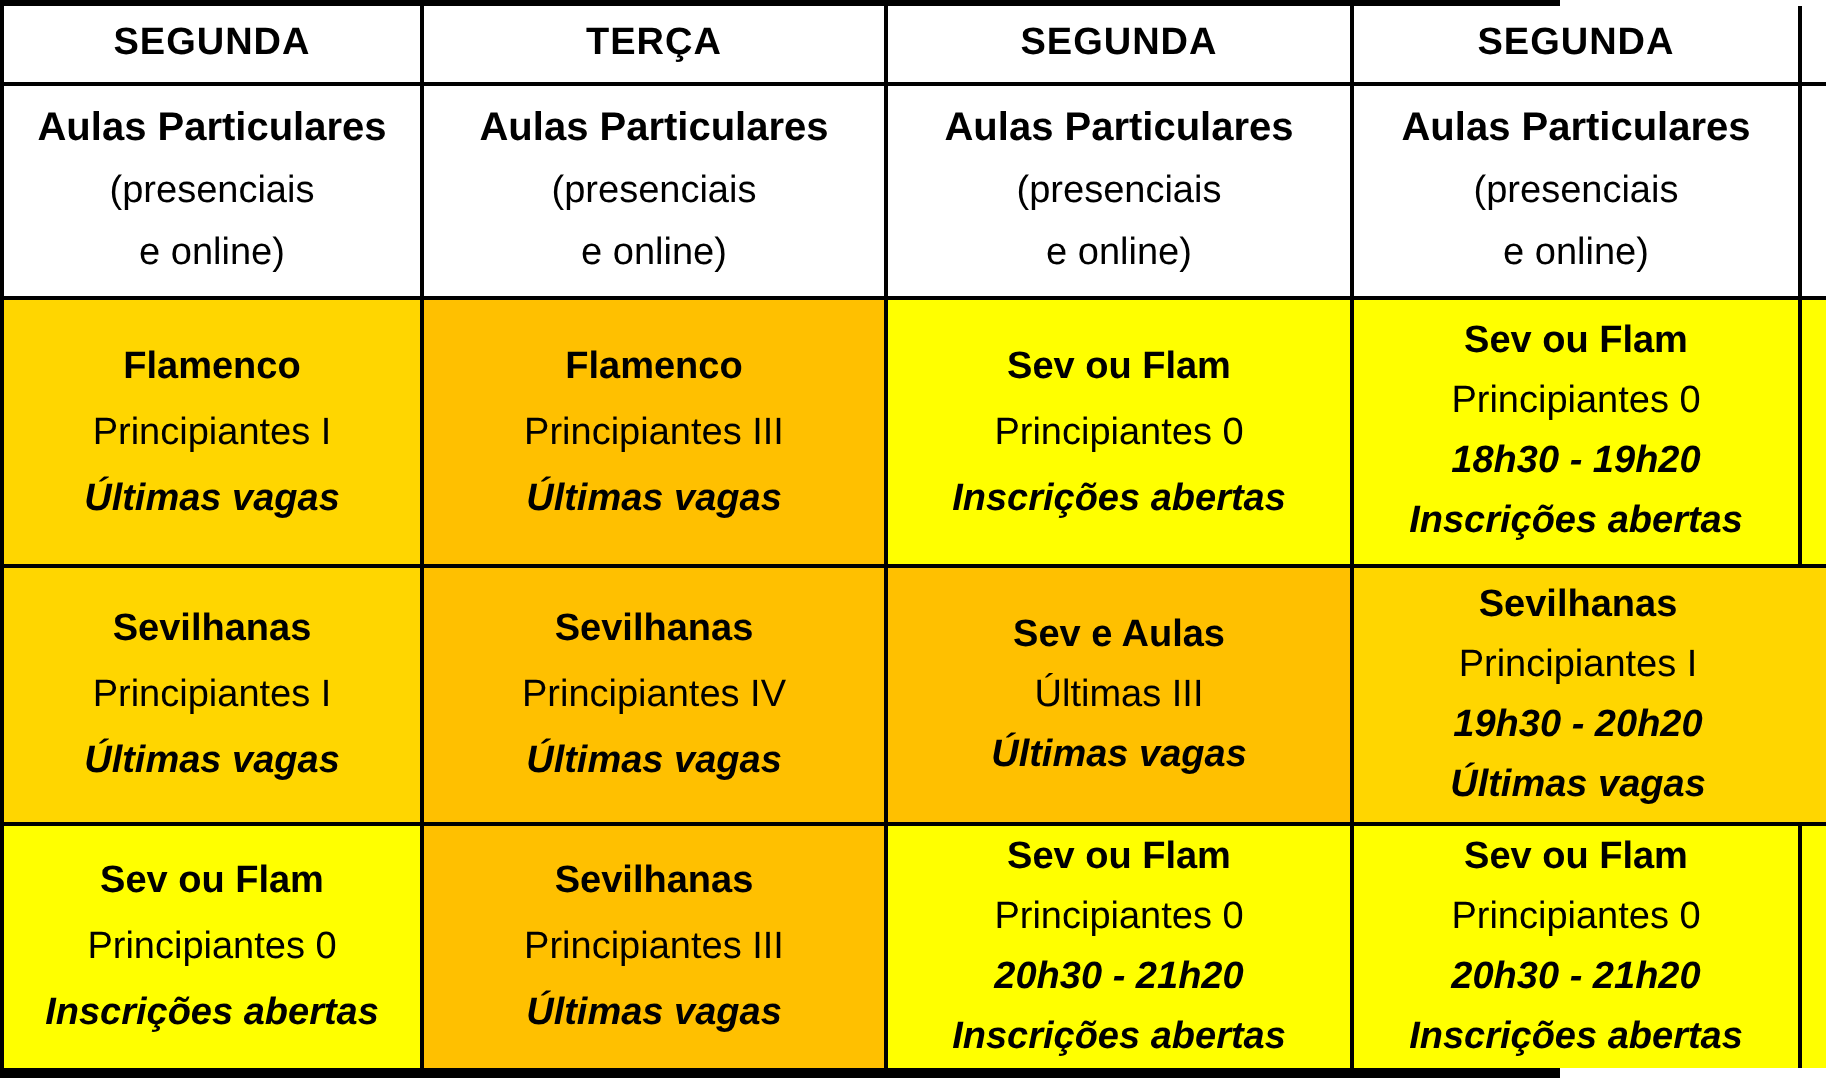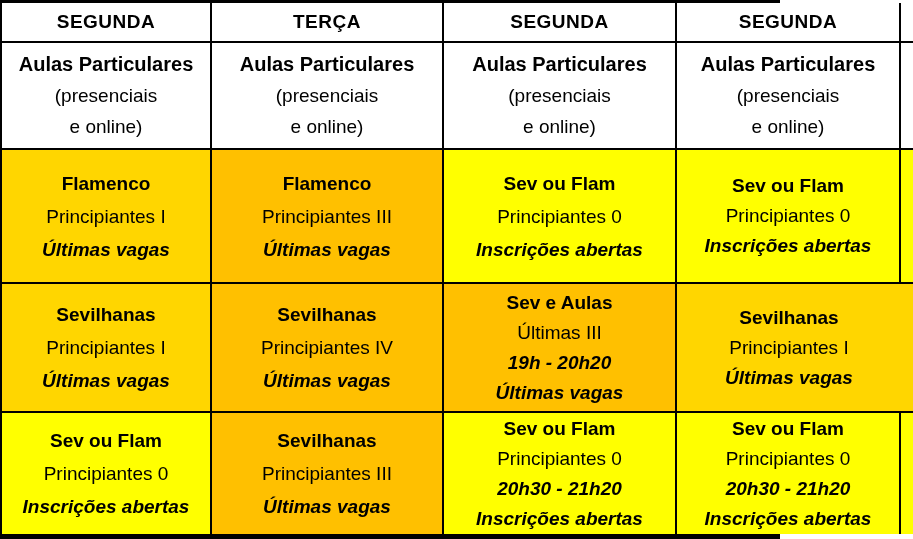--- a/index.html
+++ b/index.html
@@ -88,43 +88,44 @@
     <div class="s">Últimas vagas</div>
   </div>
   <div class="cell bg-yellow cls">
     <div class="t">Sev ou Flam</div>
     <div class="l">Principiantes 0</div>
     <div class="s">Inscrições abertas</div>
   </div>
   <div class="cell bg-yellow cls lines-4">
     <div class="t">Sev ou Flam</div>
     <div class="l">Principiantes 0</div>
+    <div class="tm">18h30 - 19h20</div>
     <div class="s">Inscrições abertas</div>
   </div>
   <div class="cell bg-yellow edge"></div>
 
   <div class="cell bg-gold cls">
     <div class="t">Sevilhanas</div>
     <div class="l">Principiantes I</div>
     <div class="s">Últimas vagas</div>
   </div>
   <div class="cell bg-orange cls">
     <div class="t">Sevilhanas</div>
     <div class="l">Principiantes IV</div>
     <div class="s">Últimas vagas</div>
   </div>
   <div class="cell bg-orange cls lines-4">
     <div class="t">Sev e Aulas</div>
     <div class="l">Últimas III</div>
-    <div class="tm">19h - 20h20</div>
     <div class="s">Últimas vagas</div>
   </div>
   <div class="cell bg-gold cls lines-4 no-right">
     <div class="t">Sevilhanas</div>
     <div class="l">Principiantes I</div>
+    <div class="tm">19h30 - 20h20</div>
     <div class="s">Últimas vagas</div>
   </div>
   <div class="cell bg-gold edge no-left"></div>
 
   <div class="cell bg-yellow cls row-last">
     <div class="t">Sev ou Flam</div>
     <div class="l">Principiantes 0</div>
     <div class="s">Inscrições abertas</div>
   </div>
   <div class="cell bg-orange cls row-last">

